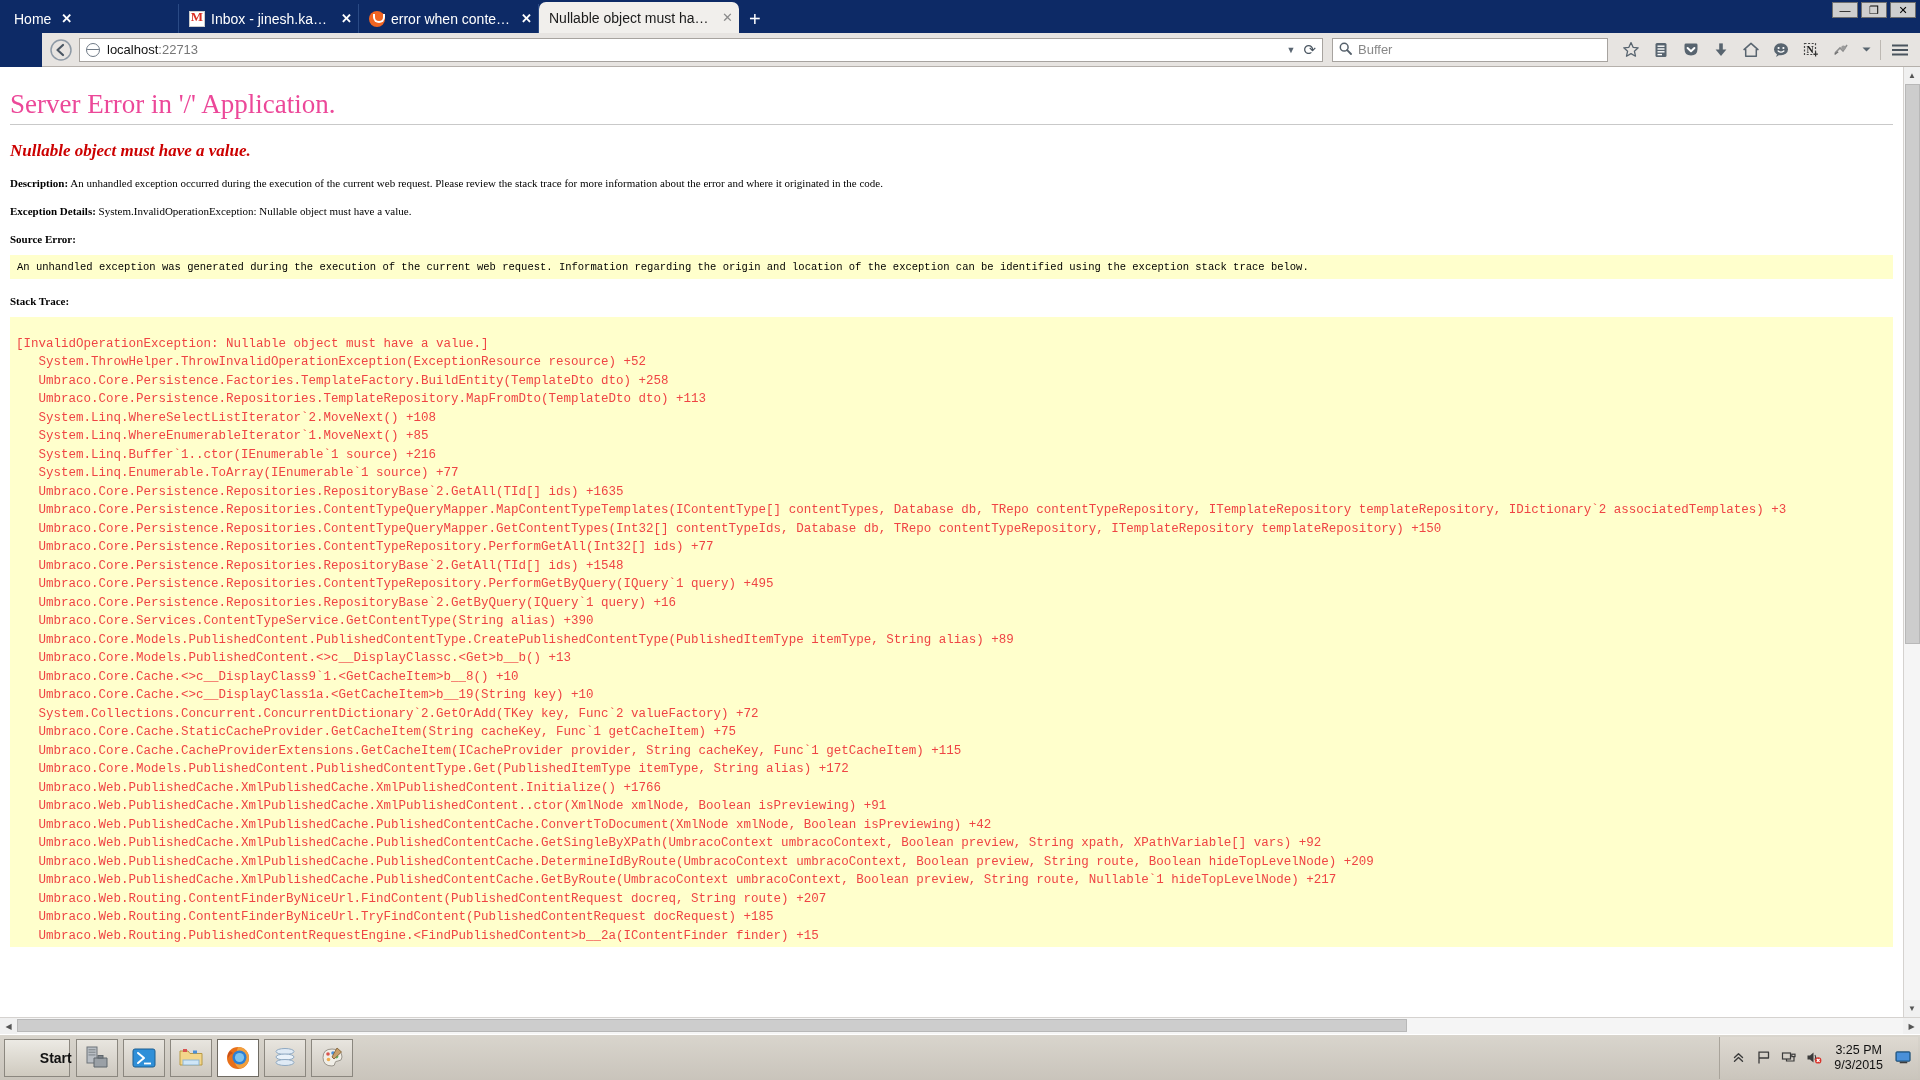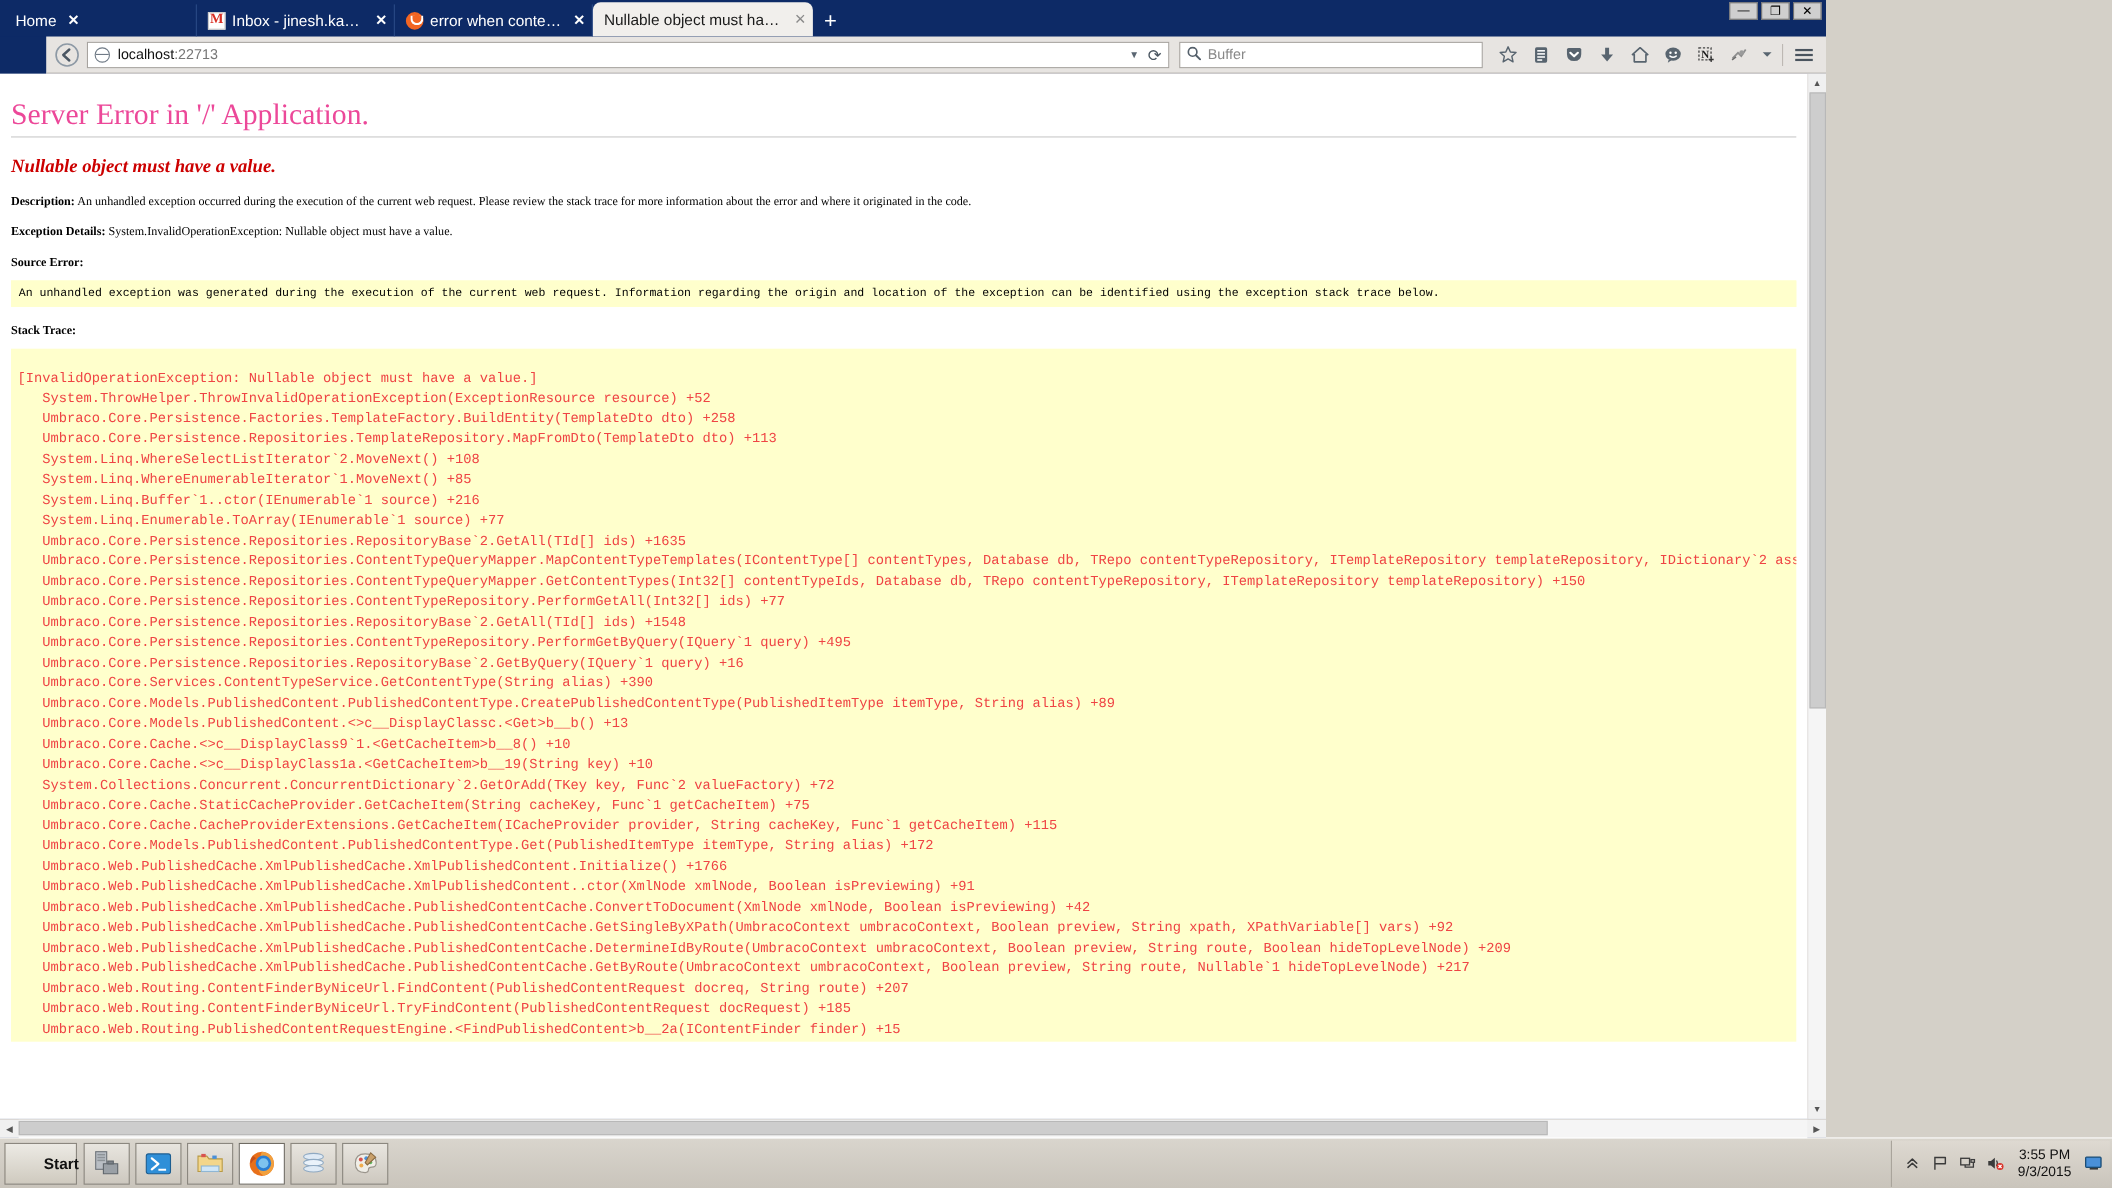--- a/index.html
+++ b/index.html
@@ -8,21 +8,21 @@
     width: 1920px; height: 1080px;
     overflow: hidden;
     font-family: "Liberation Sans", sans-serif;
     background: #d4d0c8;
   }
   #screen { position: relative; width: 1920px; height: 1080px; }
 
   
   #browser {
     position: absolute; left: 0; top: 0;
-    width: 1660px; height: 1034px;
+    width: 1920px; height: 1034px;
     background: #0d2a66;
     display: flex; flex-direction: column;
   }
 
   
   .tabstrip {
     position: relative;
     height: 33px;
     background: #0d2a66;
     display: flex;
@@ -647,21 +647,21 @@
       </div>
       <div class="ticon">
         <svg width="16" height="15" viewBox="0 0 16 15">
             <path d="M1.5 5.5 L4 5.5 L7.5 2.5 L7.5 12.5 L4 9.5 L1.5 9.5 Z" fill="#3b3b3b"></path>
             <path d="M9 5 Q10.6 7.5 9 10" fill="none" stroke="#3b3b3b" stroke-width="1.1"></path>
             <circle cx="12.2" cy="10.4" r="3.2" fill="#d9342b"></circle>
             <path d="M10.8 9 L13.6 11.8 M13.6 9 L10.8 11.8" stroke="#fff" stroke-width="1.2"></path>
           </svg>
       </div>
       <div class="clock">
-        <div>3:55 PM</div>
+        <div>3:25 PM</div>
         <div>9/3/2015</div>
       </div>
       <div class="ticon">
         <svg width="18" height="15" viewBox="0 0 18 15">
             <rect x="1" y="1.5" width="15" height="10" rx="1" fill="#2e6ea6" stroke="#1c4c74"></rect>
             <rect x="2" y="2.5" width="13" height="8" fill="#4a90d9"></rect>
             <rect x="5" y="12" width="8" height="1.6" fill="#3b3b3b"></rect>
           </svg>
       </div>
     </div>

